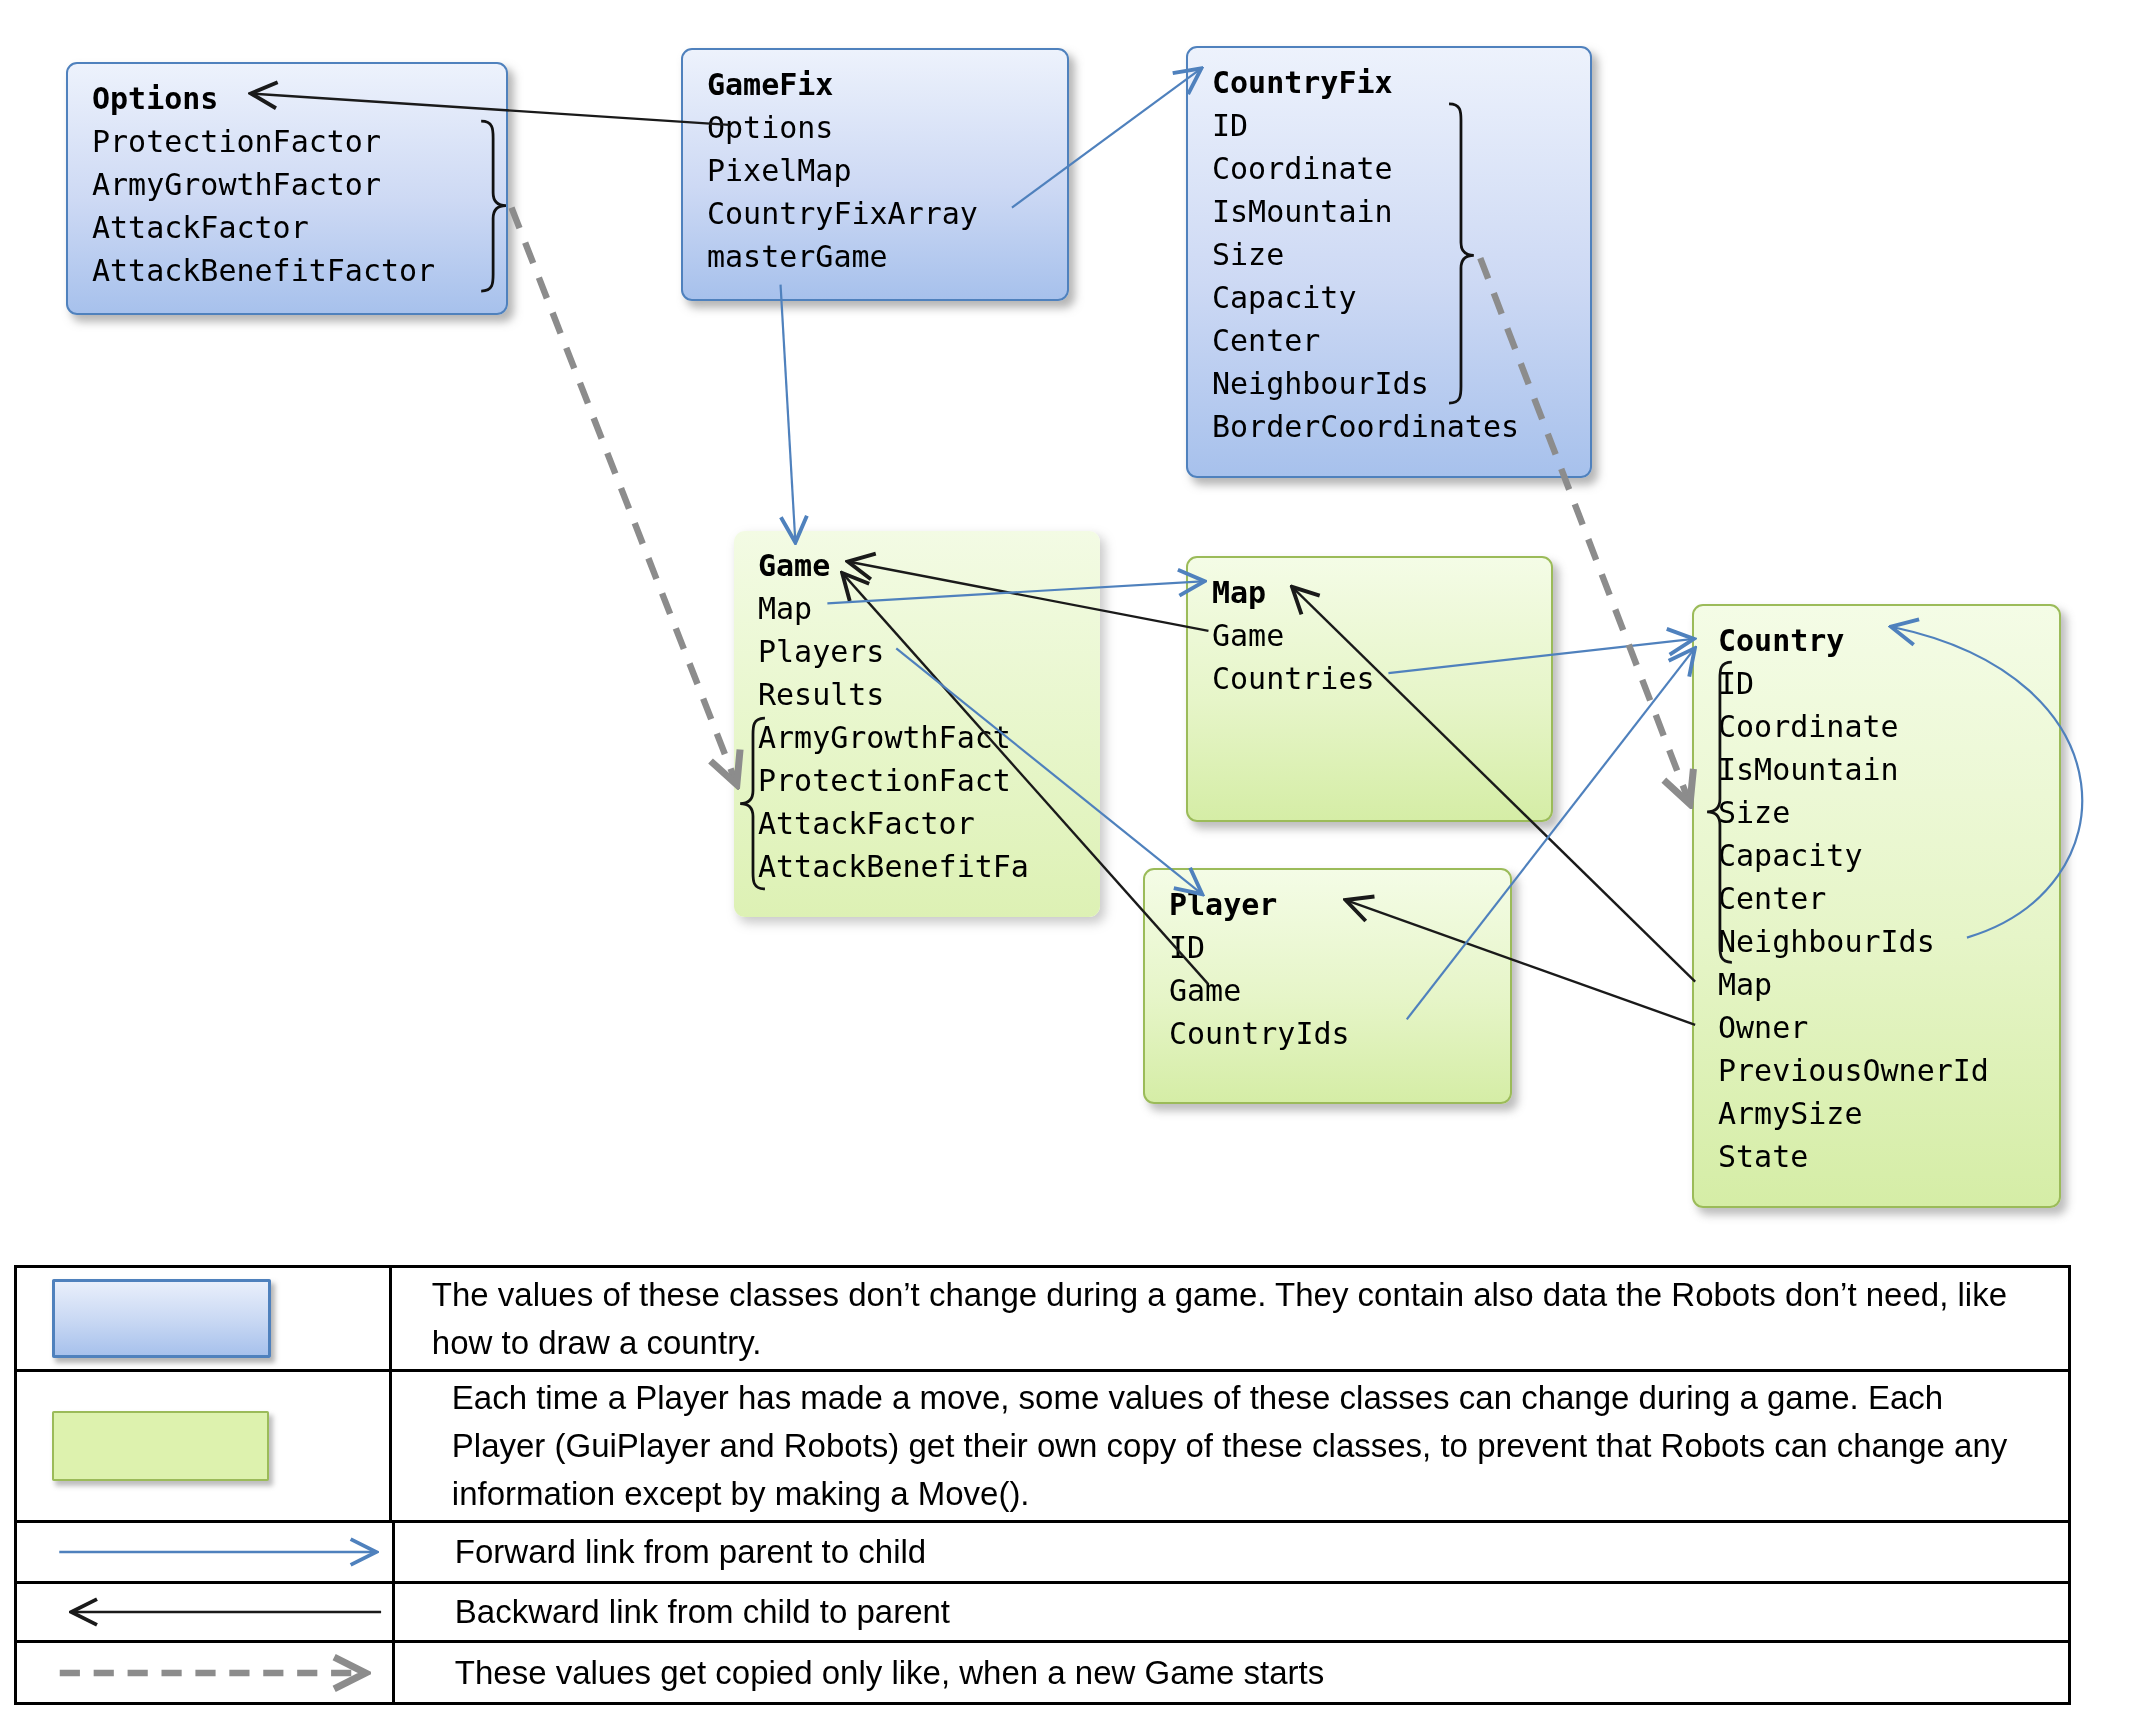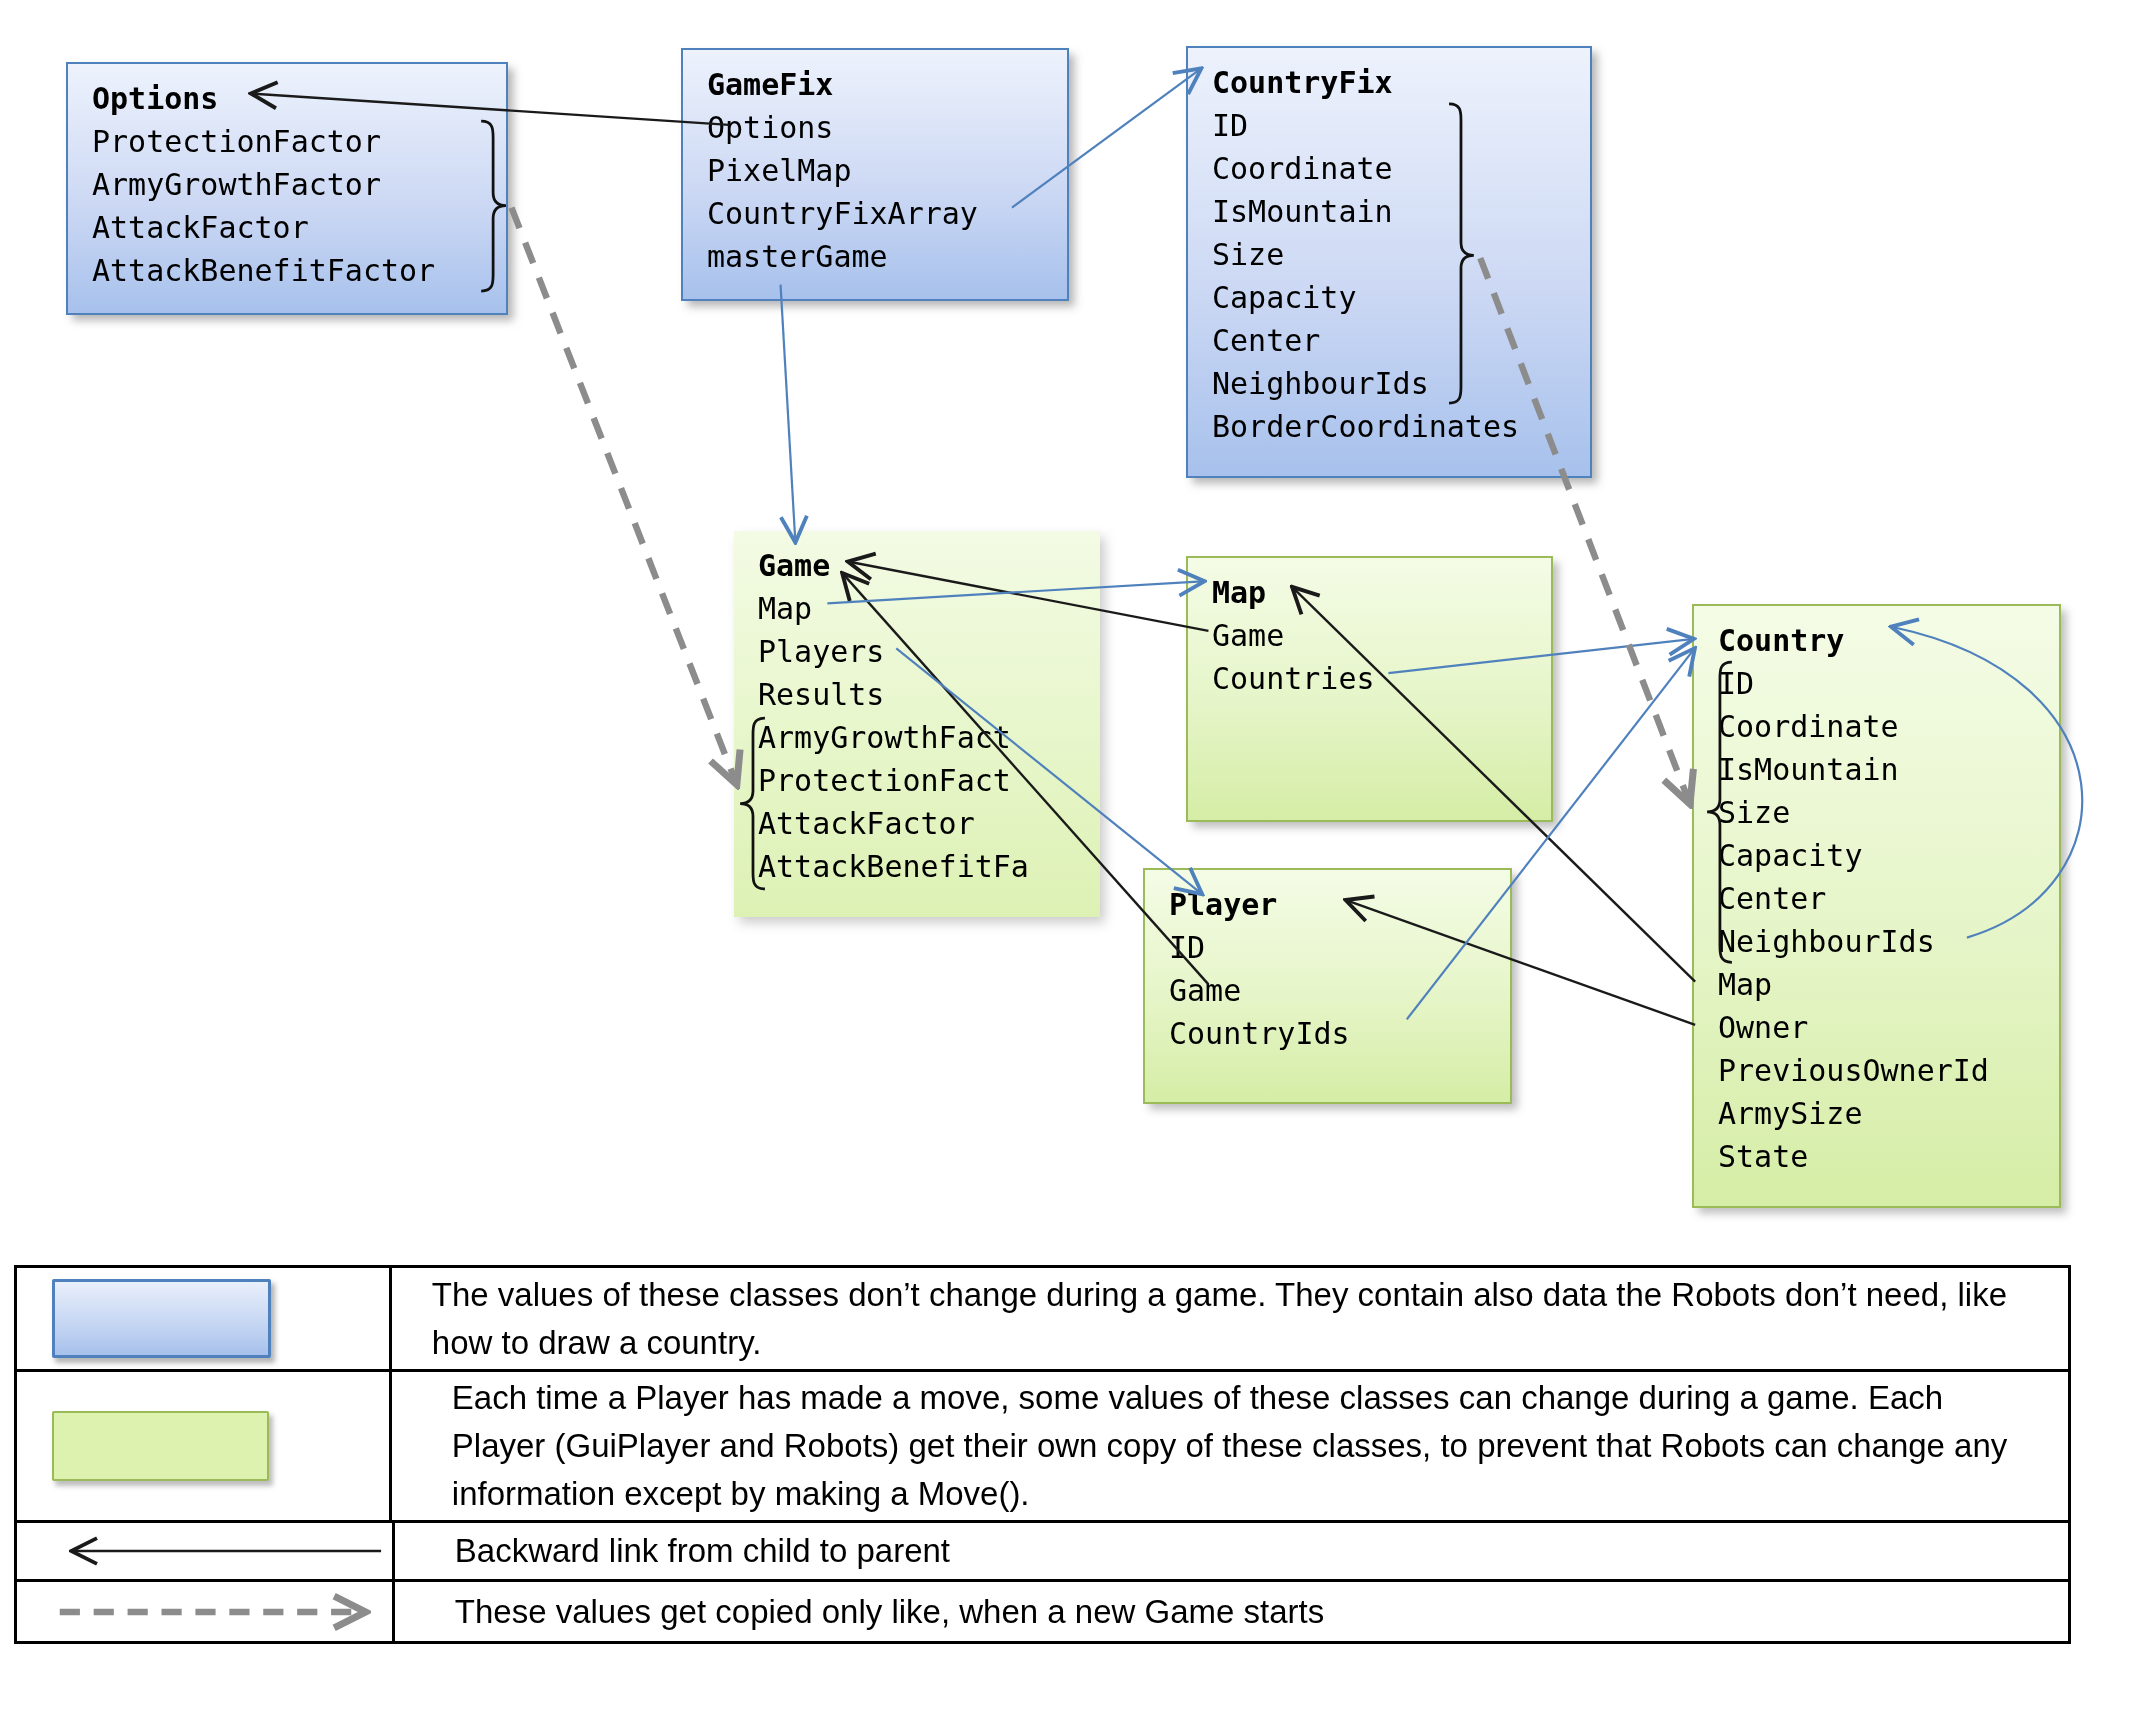--- a/index.html
+++ b/index.html
@@ -3,21 +3,21 @@
 <meta charset="utf-8">
 <title>Diagram</title>
 <style>
   html,body{margin:0;padding:0;}
   body{width:2135px;height:1731px;background:#ffffff;position:relative;overflow:hidden;
        font-family:"DejaVu Sans Mono",monospace;}
   #stage{position:relative;width:2135px;height:1731px;}
 
   
   .class-box{position:absolute;box-sizing:border-box;font-size:30px;line-height:43px;
-             padding:13px 0 0 24px;border-radius:0;z-index:1;}
+             padding:13px 0 0 24px;border-radius:11px;z-index:1;}
   .blue{background:linear-gradient(180deg,#edf2fc 0%,#cdd9f4 55%,#a7c1ec 100%);
         border:2.8px solid #4f81bd;box-shadow:5.5px 6.4px 8.3px rgba(110,110,110,.5);}
   .green{background:linear-gradient(180deg,#f4fce6 0%,#e6f5c8 55%,#d5eda6 100%);
          border:2.8px solid #9bbb59;box-shadow:5.5px 6.4px 8.3px rgba(110,110,110,.45);}
   .soft{background:linear-gradient(180deg,#f3fbe4 0%,#e7f6ca 55%,#ddf1b4 100%);
         border:none;box-shadow:4.6px 5.5px 11px rgba(120,120,120,.4);}
   .box-title{font-weight:bold;height:43px;white-space:pre;}
   .box-item{height:43px;white-space:pre;}
 
   #box-options   {left:66px;  top:62px;  width:442px; height:253px;}
@@ -177,20 +177,28 @@
         <div class="swatch swatch-blue"></div>
       </div>
       <div class="ltext">The values of these classes don’t change during a game. They contain also data the Robots don’t need, like how to draw a country.</div>
     </div>
     <div class="lrow" style="height:151px">
       <div class="lsym">
         <div class="swatch swatch-green"></div>
       </div>
       <div class="ltext">Each time a Player has made a move, some values of these classes  can change during a game. Each Player (GuiPlayer and Robots) get their own copy of these classes, to prevent that Robots can change any information except by making a Move().</div>
     </div>
+    <div class="lrow" style="height:61px">
+      <div class="lsym">
+        <svg width="340" height="40" viewBox="0 0 370 44">
+          <line x1="6" y1="22" x2="352" y2="22" stroke="#4f81bd" stroke-width="2.6" marker-end="url(#mBlue)"></line>
+        </svg>
+      </div>
+      <div class="ltext">Forward link from parent to child</div>
+    </div>
     <div class="lrow" style="height:59px">
       <div class="lsym">
         <svg width="340" height="40" viewBox="0 0 370 44">
           <line x1="360" y1="22" x2="22" y2="22" stroke="#1a1a1a" stroke-width="2.6" marker-end="url(#mBlack)"></line>
         </svg>
       </div>
       <div class="ltext">Backward link from child to parent</div>
     </div>
     <div class="lrow" style="height:62px">
       <div class="lsym">

